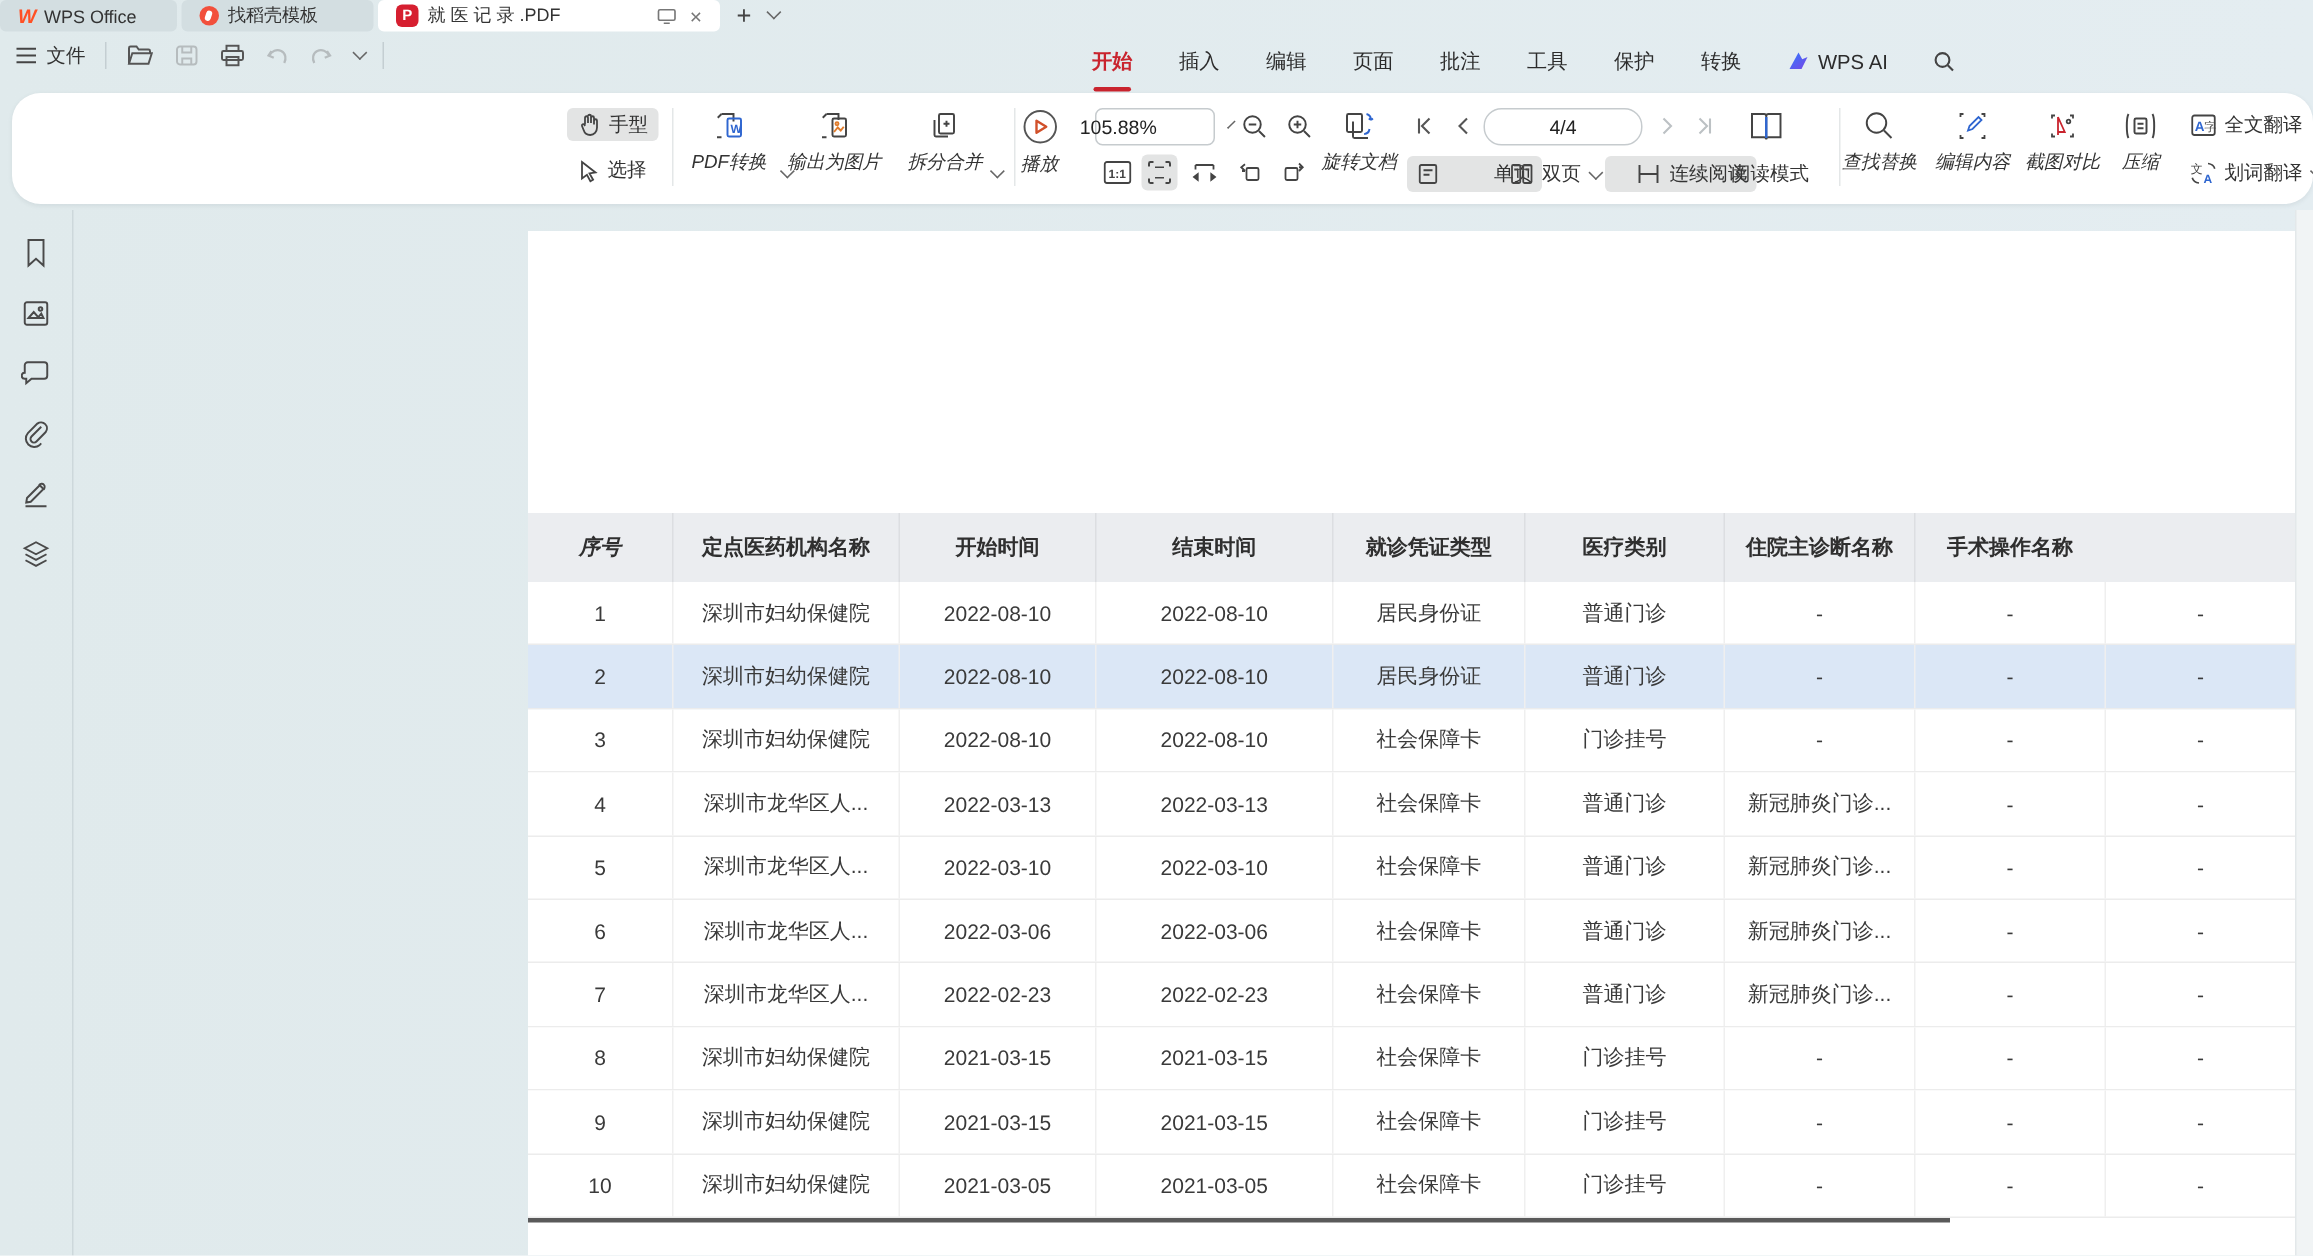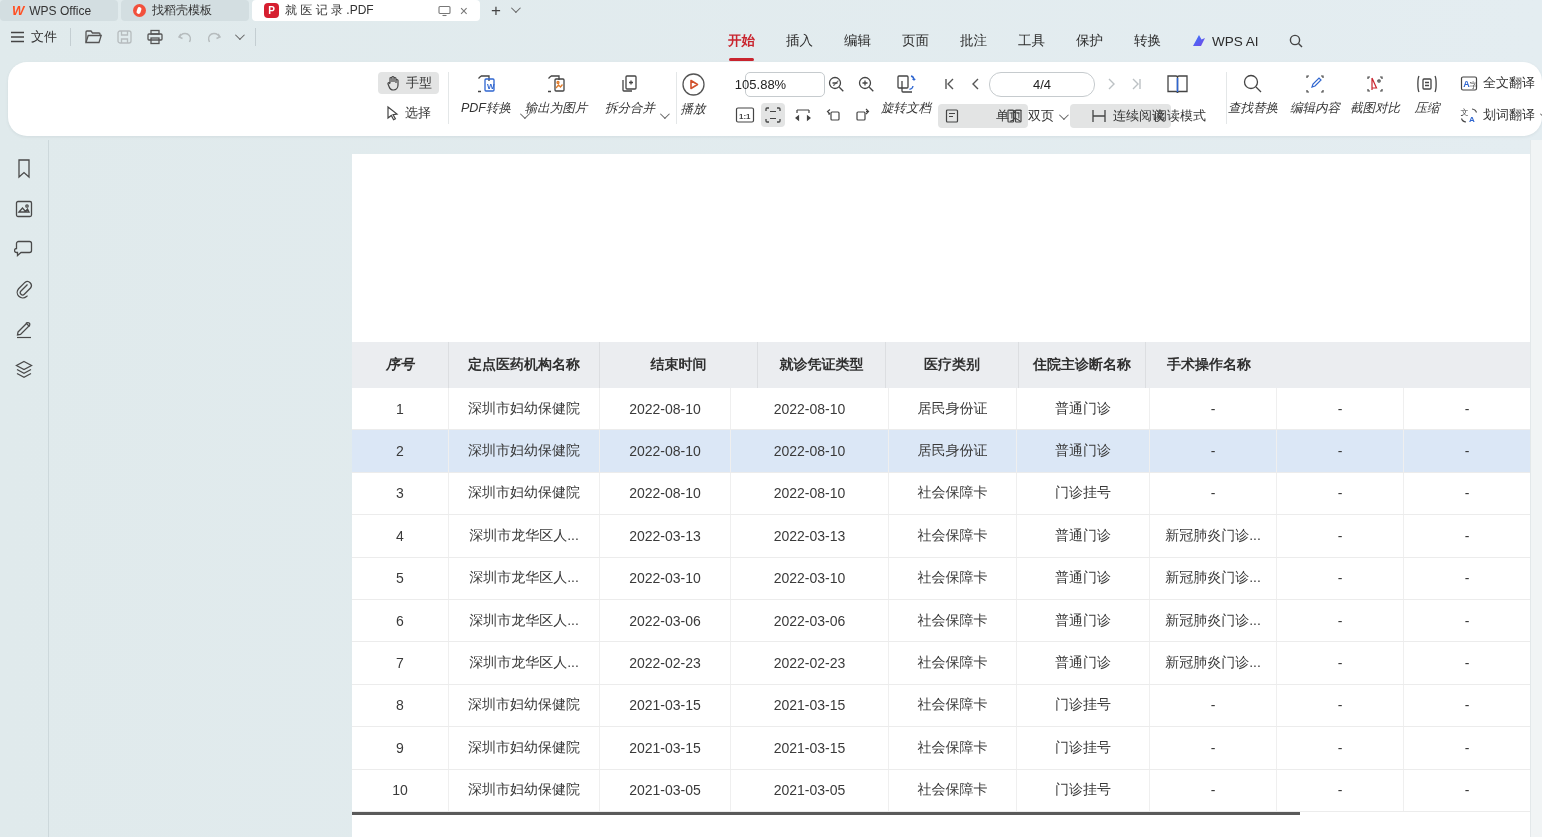--- a/index.html
+++ b/index.html
@@ -175,21 +175,21 @@
   </div>
 
   <div class="ribbon">
 
     <div class="tool-pill on" style="left:370px;top:10px;">
       <svg width="16" height="16" viewBox="0 0 16 16" fill="none" stroke="#444" stroke-width="1.2">
           <path d="M5 8V3.5a1 1 0 0 1 2 0V7m0-4.5a1 1 0 0 1 2 0V7m0-3.5a1 1 0 0 1 2 0V8m0-2.5a1 1 0 0 1 2 0V10c0 3-2 5-4.5 5S4.6 13.4 4 11.5L3 9c-.4-1 1-1.8 1.6-.8L5 9"></path>
         </svg>
       <span>手型</span>
     </div>
-    <div class="tool-pill" style="left:370px;top:40px;">
+    <div class="tool-pill" style="left:370px;top:40px;align-items:flex-end;">
       <svg width="15" height="16" viewBox="0 0 15 16" fill="none" stroke="#444" stroke-width="1.2">
           <path d="M3 2l9 7-4 .6 2.4 4.2-1.8 1-2.3-4.3L3 13z"></path>
         </svg>
       <span>选择</span>
     </div>
 
     <div class="rdiv" style="left:440px;"></div>
 
     <div class="rb" style="left:437px;top:10px;width:82px;">
       <svg width="24" height="24" viewBox="0 0 24 24" fill="none" stroke="#444" stroke-width="1.3">
@@ -226,21 +226,21 @@
     <div class="rdiv" style="left:668px;"></div>
 
     <div class="rb" style="left:662px;top:10px;width:46px;">
       <svg width="25" height="25" viewBox="0 0 25 25">
           <circle cx="12.5" cy="12.5" r="10.5" fill="none" stroke="#555" stroke-width="1.3"></circle>
           <path d="M10 8.5v8l6.5-4z" fill="none" stroke="#d1502a" stroke-width="1.6" stroke-linejoin="round"></path>
         </svg>
       <span class="lbl">播放</span>
     </div>
 
-    <div class="zoombox" style="left:737px;top:10px;gap:48px;">
+    <div class="zoombox" style="left:722px;top:10px;gap:48px;">
       <span>105.88%</span>
       <span class="chev"></span>
     </div>
     <span class="navbtn" style="left:819px;top:13px;">
       <svg width="19" height="19" viewBox="0 0 19 19" fill="none" stroke="#444" stroke-width="1.3">
           <circle cx="8" cy="8" r="5.5"></circle>
           <path d="m12.3 12.3 4 4M5.5 8h5"></path>
         </svg>
     </span>
     <span class="navbtn" style="left:849px;top:13px;">
@@ -441,20 +441,21 @@
           <path d="m3 10.5 7 3.8 7-3.8M3 14.5l7 3.8 7-3.8"></path>
         </svg>
     </span>
   </div>
 
   <div class="page">
     <div class="doc-table">
       <div class="t-head" id="thead">
           <div class="c" style="width: 97px; font-style: italic;">序号</div>
           <div class="c" style="width: 151px;">定点医药机构名称</div>
+          <div class="c" style="width: 131px;">开始时间</div>
           <div class="c" style="width: 158px;">结束时间</div>
           <div class="c" style="width: 128px;">就诊凭证类型</div>
           <div class="c" style="width: 133px;">医疗类别</div>
           <div class="c" style="width: 127px;">住院主诊断名称</div>
           <div class="c" style="width: 126px;">手术操作名称</div>
         </div>
       <div id="tbody">
           <div class="t-row">
             <div class="c" style="width: 97px;">1</div>
             <div class="c" style="width: 151px;">深圳市妇幼保健院</div>

